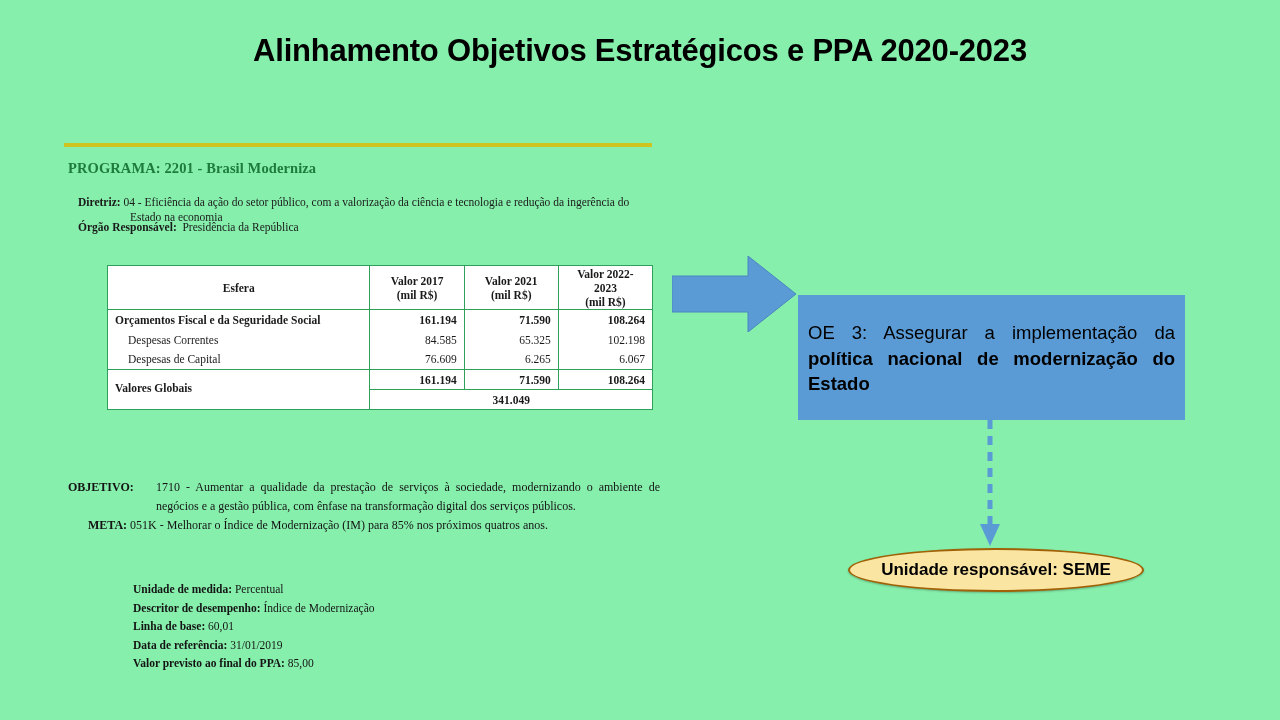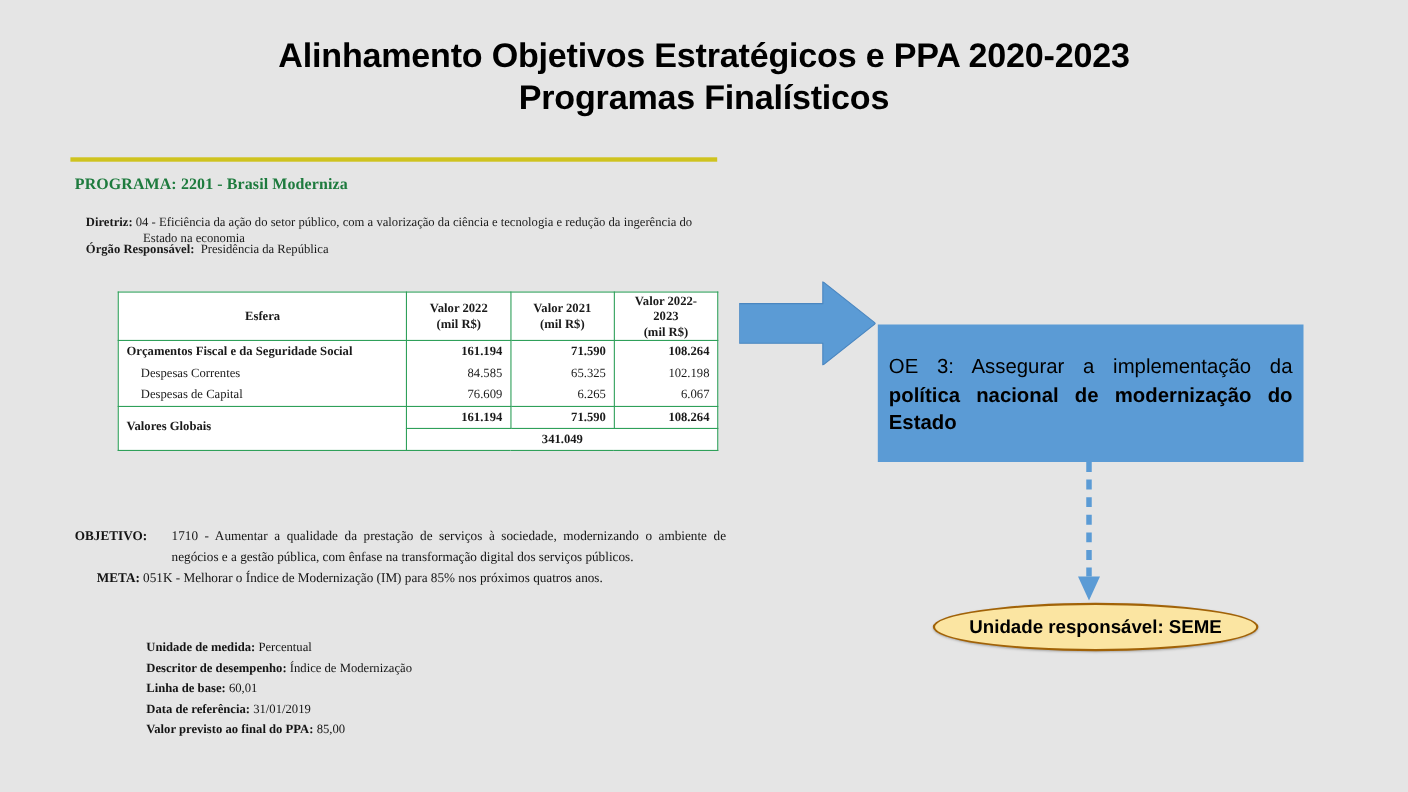--- a/index.html
+++ b/index.html
@@ -8,21 +8,21 @@
     margin: 0; padding: 0;
     width: 1280px; height: 720px;
     background: #ffffff;
     font-family: "Liberation Sans", sans-serif;
     overflow: hidden;
   }
   #slide {
     position: relative;
     width: 1280px;
     height: 720px;
-    background: #e5e5e5;
+    background: #86efac;
   }
 
   
   .slide-title {
     position: absolute;
     left: 90px; top: 32px;
     width: 1100px;
     text-align: center;
     font-family: "Liberation Sans", sans-serif;
     font-weight: bold;
@@ -189,21 +189,20 @@
     box-shadow: 0 1px 2px rgba(0,0,0,0.25);
   }
 </style>
 </head>
 <body>
 
 <div id="slide">
 
   <div class="slide-title">
     <span>Alinhamento Objetivos Estratégicos e PPA 2020-2023</span>
-    <span class="line2">Programas Finalísticos</span>
   </div>
 
   <div class="doc-panel">
     <div class="doc-rule"></div>
 
     <div class="prog-head">PROGRAMA: 2201 - Brasil Moderniza</div>
 
     <div class="doc-line lbl-diretriz">
       <b>Diretriz:</b>
       <span>04 - Eficiência da ação do setor público, com a valorização da ciência e tecnologia e redução da ingerência do</span>
@@ -214,21 +213,21 @@
       <b>Órgão Responsável:</b>
       &nbsp;<span>Presidência da República</span>
     </div>
   </div>
 
   <table class="ppa-table">
     <thead>
       <tr>
         <th class="col-esfera">Esfera</th>
         <th class="col-v">
-          <div>Valor 2022</div>
+          <div>Valor 2017</div>
           <div>(mil R$)</div>
         </th>
         <th class="col-v">
           <div>Valor 2021</div>
           <div>(mil R$)</div>
         </th>
         <th class="col-v">
           <div>Valor 2022-2023</div>
           <div>(mil R$)</div>
         </th>

